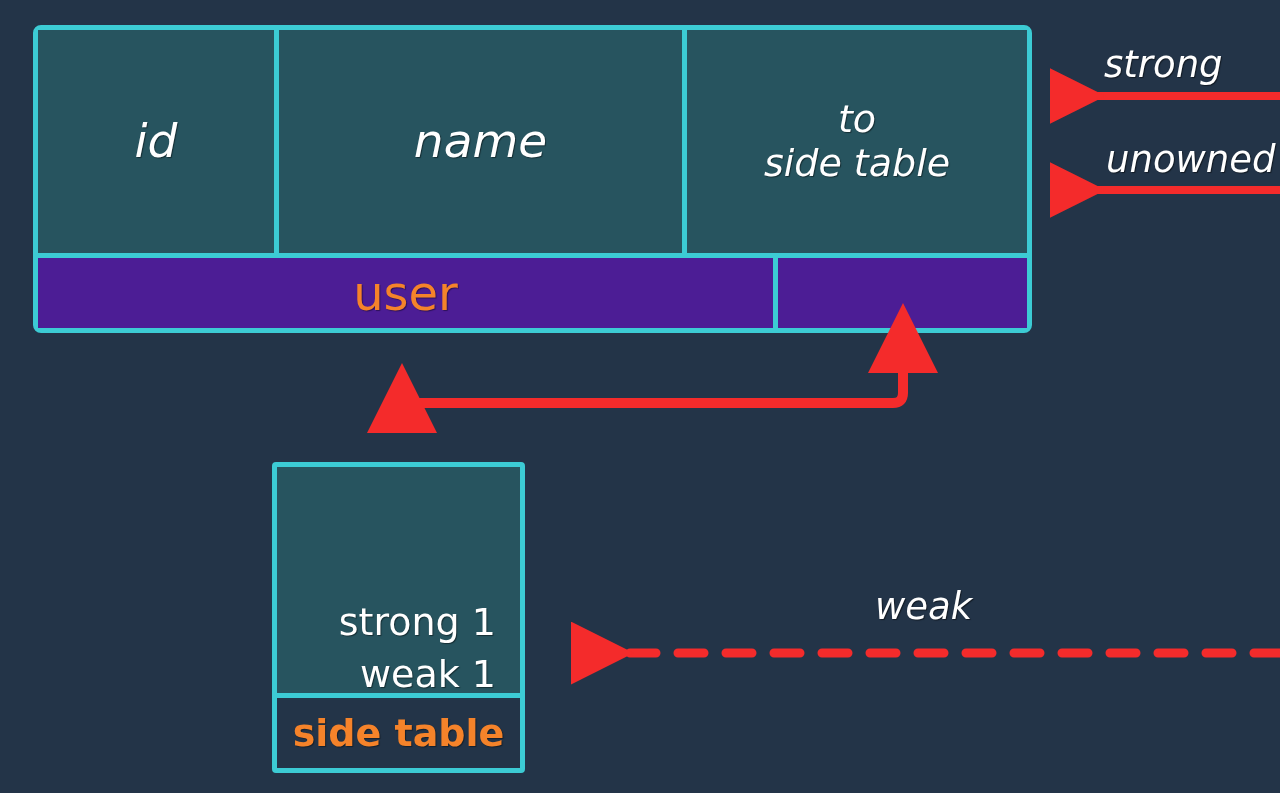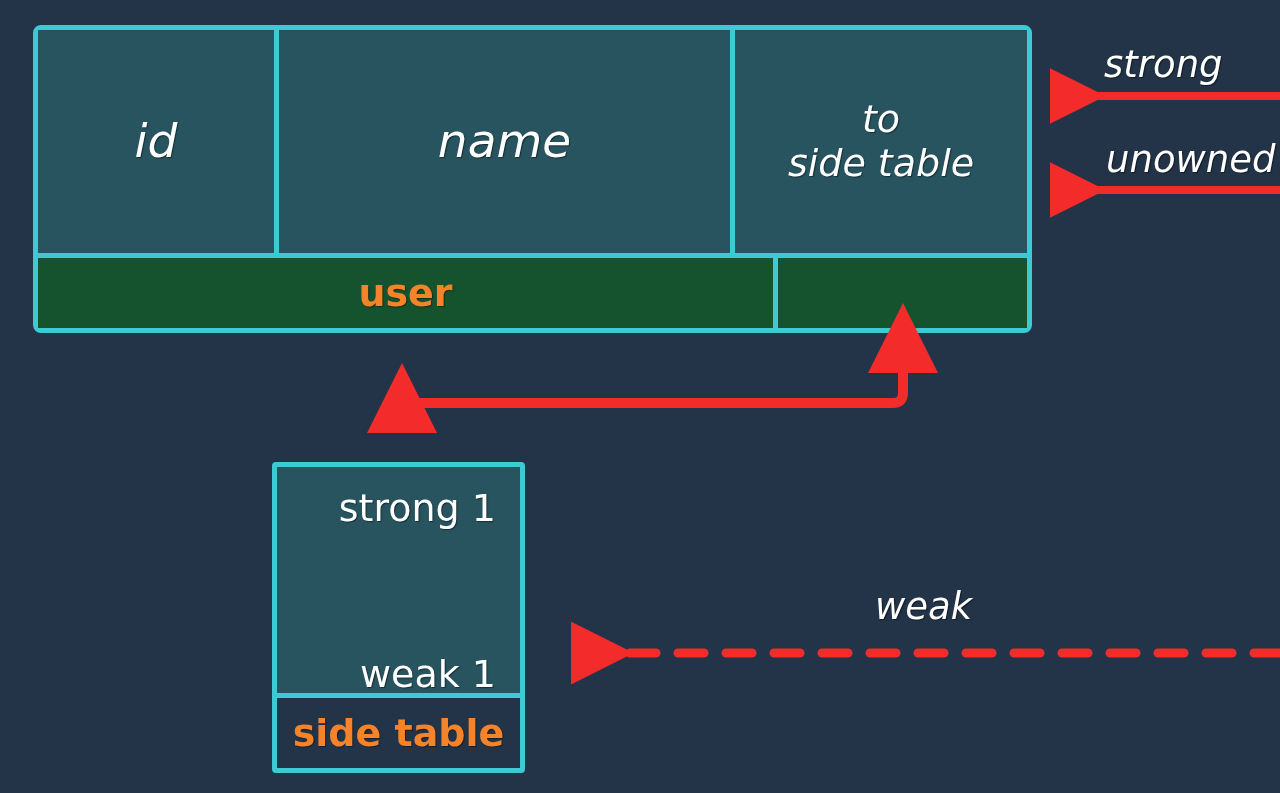--- a/index.html
+++ b/index.html
@@ -48,28 +48,28 @@
   }
   .field-cell {
     background: #27545f;
     color: #ffffff;
     font-style: italic;
     font-size: 47px;
     line-height: 1.15;
     text-shadow: 1px 1px 1px rgba(0,0,0,.45);
   }
   .cell-id      { width: 241px; border-right: 5px solid #3ccbd4; }
-  .cell-name    { width: 456px; border-right: 5px solid #3ccbd4; }
+  .cell-name    { width: 408px; border-right: 5px solid #3ccbd4; }
   .cell-pointer { flex: 1 1 auto; font-size: 38px; }
 
   .name-cell {
-    background: #14532d;
+    background: #4c1d95;
     color: #f5832a;
-    font-weight: bold;
-    font-size: 38px;
+    font-weight: normal;
+    font-size: 48px;
     border-top: 5px solid #3ccbd4;
     text-shadow: 1px 1px 1px rgba(0,0,0,.4);
   }
   .name-cell-main { width: 740px; border-right: 5px solid #3ccbd4; }
   .name-cell-ptr  { flex: 1 1 auto; }
 
   
   #side-table {
     position: absolute;
     left: 272px;
@@ -83,21 +83,21 @@
     flex-direction: column;
   }
   #side-counts {
     background: #27545f;
     flex: none;
     height: 226px;
     box-sizing: border-box;
     padding: 22px 24px 0 0;
     display: flex;
     flex-direction: column;
-    justify-content: space-between;
+    justify-content: flex-end;
     gap: 14px;
   }
   .count-line {
     color: #ffffff;
     font-size: 38px;
     line-height: 1.0;
     text-align: right;
     text-shadow: 1px 1px 1px rgba(0,0,0,.45);
     white-space: nowrap;
   }

